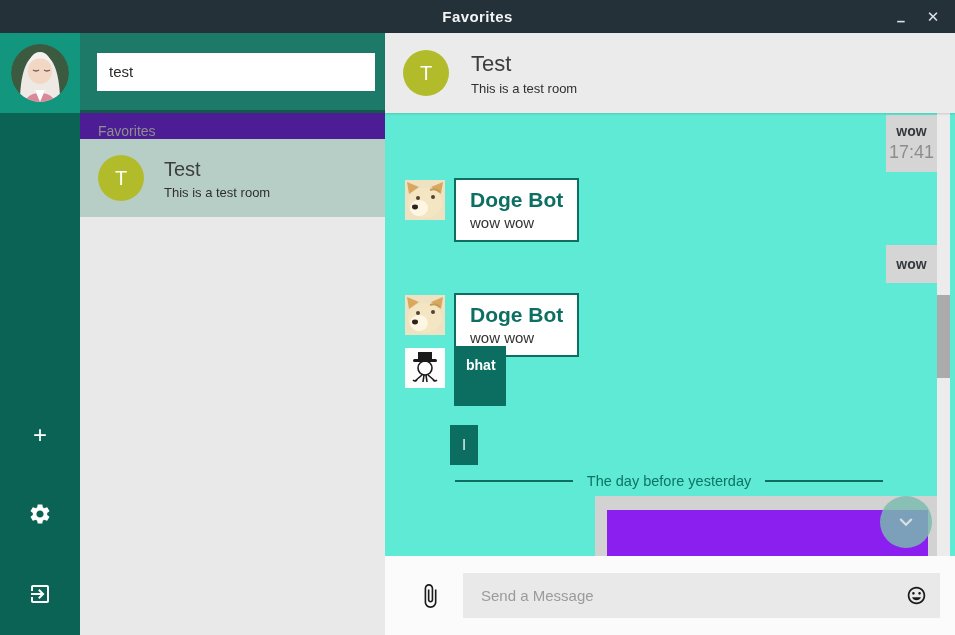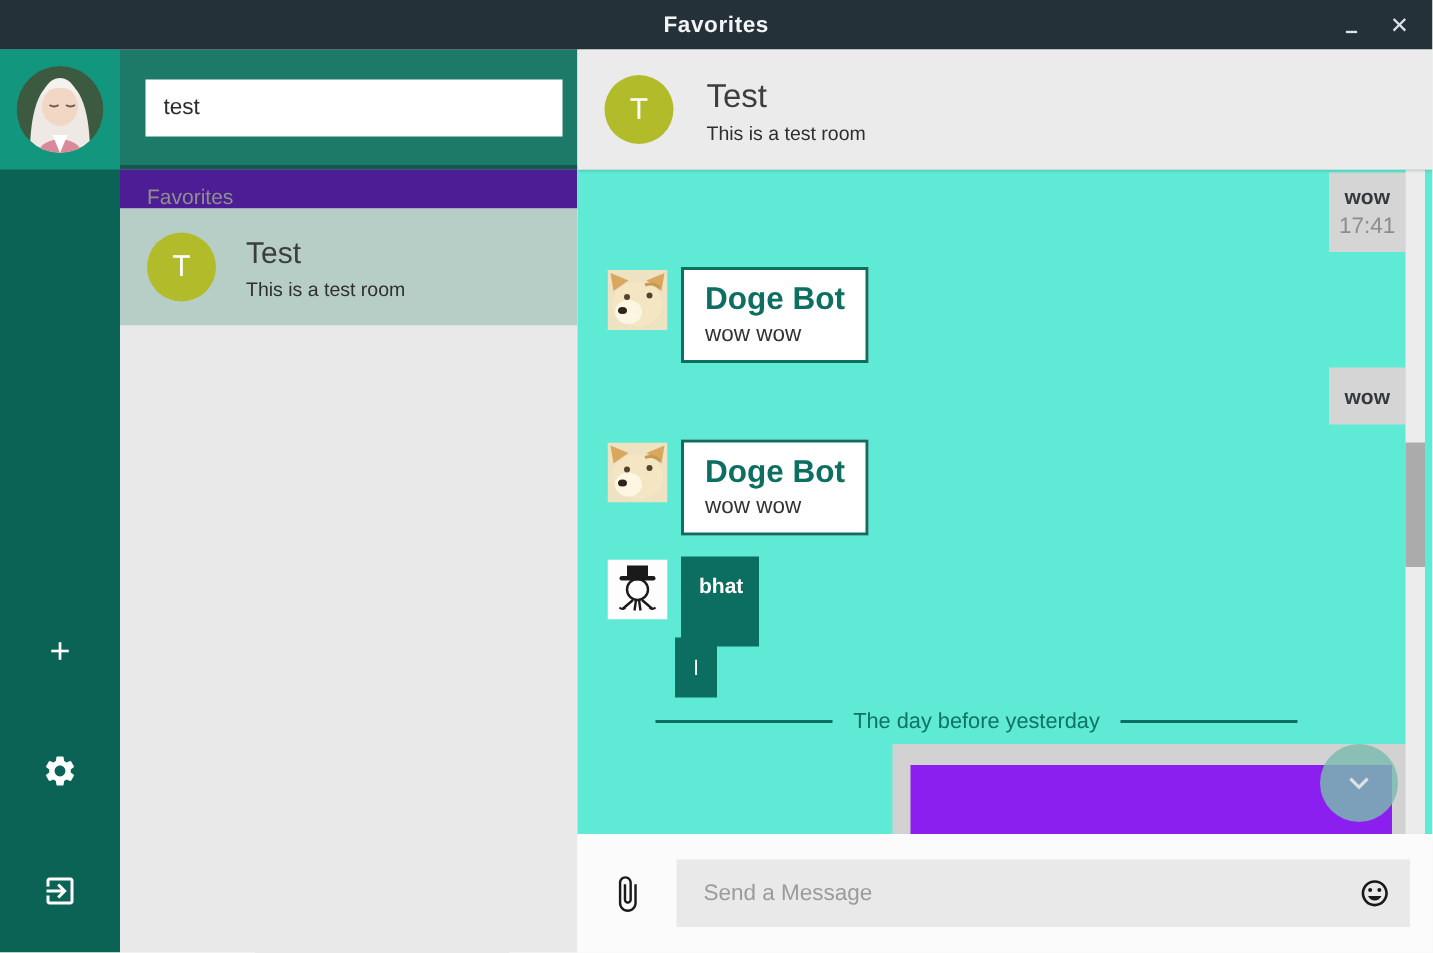--- a/index.html
+++ b/index.html
@@ -84,46 +84,46 @@
   .chat-title { font-size:22px; color:#3d3d3d; }
   .chat-topic { font-size:13px; color:#2f2f2f; margin-top:4px; }
 
   .messages { flex:1; position:relative; overflow:hidden; background:#5eead4; }
 
   .bubble-gray {
     position:absolute; right:18px; width:51px; background:#d5d5d5;
     text-align:center; color:#333;
   }
   .bubble-gray .m-text { font-size:14px; font-weight:bold; color:#35383d; }
-  .bubble-gray .m-time { font-size:15px; color:#8d8d8d; margin-top:3px; }
+  .bubble-gray .m-time { font-size:18px; color:#8d8d8d; margin-top:3px; }
   .msg-wow1 { top:2px; padding:8px 0 9px; }
   .msg-wow2 { top:132px; padding:11px 0; }
 
   .row-received { position:absolute; left:20px; display:flex; gap:9px; align-items:flex-start; }
   .row-doge1 { top:65px; }
   .row-doge2 { top:180px; }
-  .row-bhat  { top:258px; }
+  .row-bhat  { top:233px; }
   .msg-avatar { width:40px; height:40px; flex:0 0 auto; margin-top:2px; display:block; }
   .doge-bubble {
     border:2px solid #0d6f62; background:#fff; padding:8px 14px 9px;
   }
   .doge-bubble .sender { color:#0d6f62; font-weight:bold; font-size:21px; }
   .doge-bubble .btext { color:#333; font-size:15px; margin-top:2px; }
   .bhat-bubble {
     width:52px; height:60px; background:#0b6e60; color:#fff;
     font-size:14px; font-weight:bold; padding:11px 0 0 12px;
   }
   .msg-l {
     position:absolute; top:312px; left:65px; width:28px; height:40px;
     background:#0b6e60; color:#fff; font-size:14px;
     display:flex; align-items:center; justify-content:center;
   }
 
   .day-divider {
-    position:absolute; top:360px; left:52px; width:428px;
+    position:absolute; top:360px; left:70px; width:428px;
     display:flex; align-items:center; gap:14px;
     color:#0e7365; font-size:14.5px; white-space:nowrap;
   }
   .day-divider .line { flex:1; height:2px; background:#0d6f62; }
 
   .img-msg {
     position:absolute; top:383px; right:15px; width:345px; height:60px;
     background:#d2d2d2; padding:14px 12px 0 12px;
   }
   .img-content { width:100%; height:46px; background:#8b1ff0; }
@@ -134,21 +134,21 @@
     display:flex; align-items:center; justify-content:center;
   }
   .fab svg { width:26px; height:26px; fill:#d9e2e5; }
 
   .scrollbar { position:absolute; top:0; bottom:0; right:5px; width:13px; background:#ececec; }
   .scroll-thumb { position:absolute; top:182px; left:0; width:13px; height:83px; background:#ababab; }
 
   
   .input-bar {
     height:79px; flex:0 0 auto; background:#fbfbfb;
-    display:flex; align-items:center; padding:0 15px 0 0; position:relative; z-index:1;
+    display:flex; align-items:center; padding:0 15px 0 12px; position:relative; z-index:1;
   }
   .attach-btn { width:66px; display:flex; align-items:center; justify-content:center; flex:0 0 auto; }
   .attach-btn svg { width:26px; height:26px; fill:#1a1a1a; }
   .msg-field { flex:1; height:45px; background:#e9e9e9; position:relative; display:flex; align-items:center; }
   .msg-input {
     width:100%; height:100%; border:none; outline:none; background:transparent;
     font-family:"Liberation Sans", sans-serif; font-size:15px; color:#333;
     padding:0 46px 0 18px;
   }
   .msg-input::placeholder { color:#9b9b9b; }

